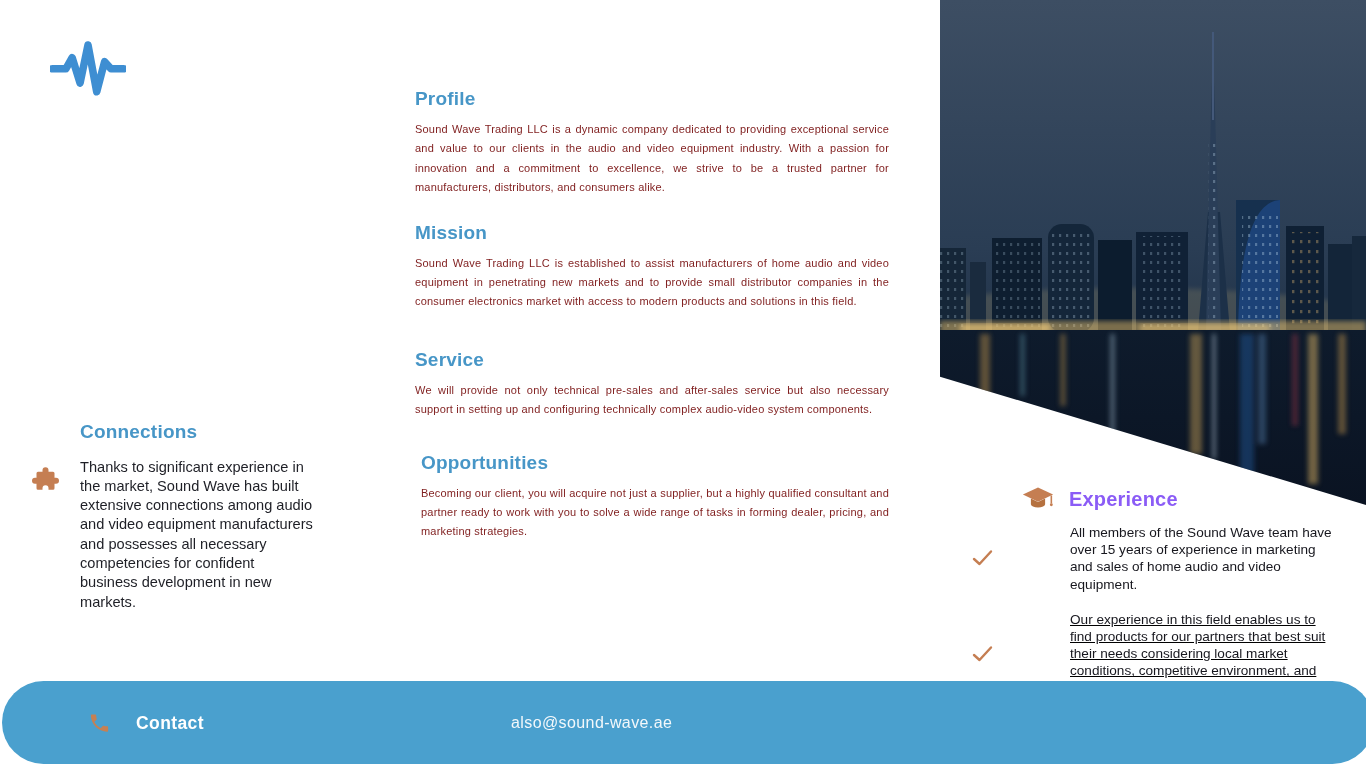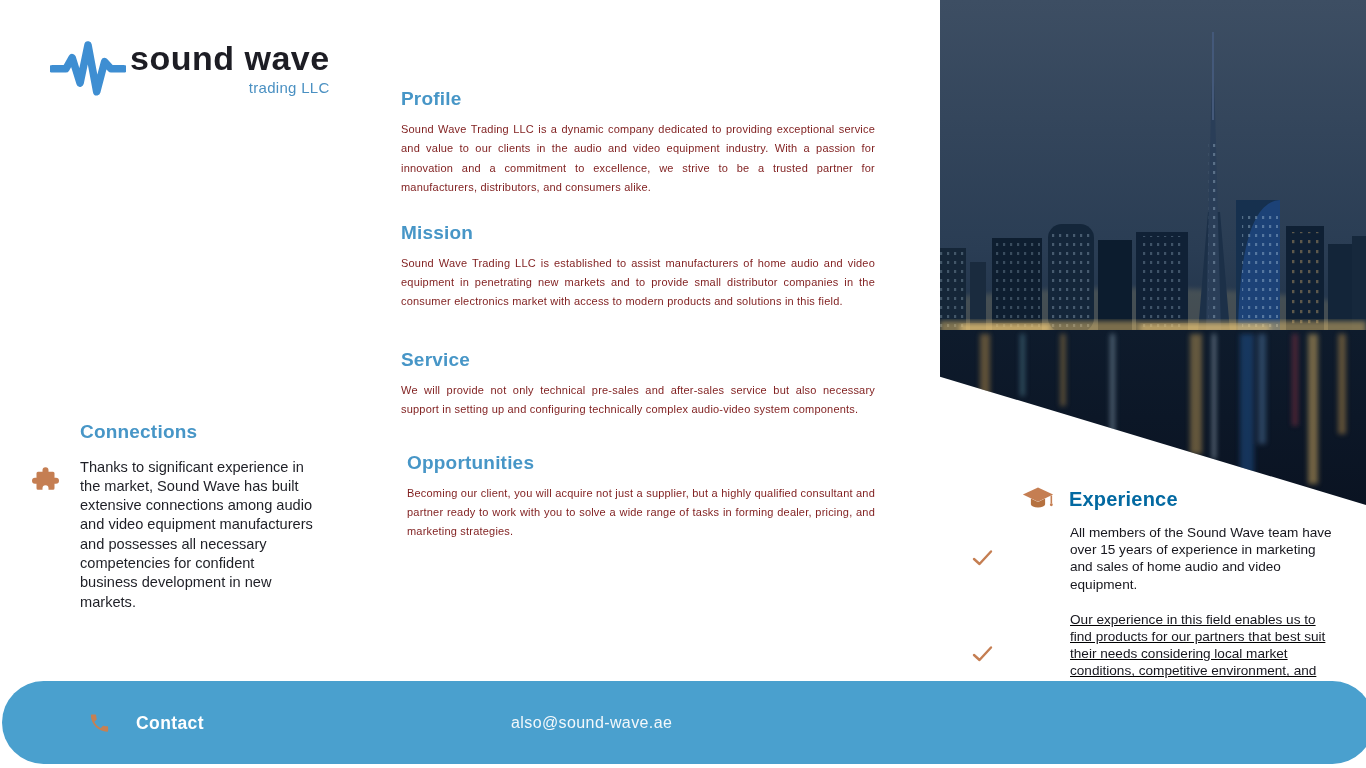--- a/index.html
+++ b/index.html
@@ -11,21 +11,21 @@
   }
 
   
   .logo { position: absolute; left: 50px; top: 32px; display: flex; align-items: center; }
   .logo-icon { width: 76px; height: 72px; }
   .logo-text { display: flex; flex-direction: column; margin-left: 4px; }
   .logo-name { font-size: 34px; font-weight: 700; color: #1d1d24; letter-spacing: .5px; line-height: 1.1; }
   .logo-tagline { font-size: 15px; color: #4a90c2; text-align: right; margin-top: 1px; letter-spacing: .3px; }
 
   
-  .col-middle { position: absolute; left: 401px; top: 88px; width: 474px; }
+  .col-middle { position: absolute; left: 415px; top: 88px; width: 474px; }
   .sec-title { font-size: 19px; font-weight: 700; color: #4796c7; margin: 0 0 10px 0; letter-spacing: .2px; }
   .sec-body { font-size: 11px; line-height: 19.4px; color: #7f1d1d; margin: 0; text-align: justify; letter-spacing: .2px; }
   .sec-mission { margin-top: 24px; }
   .sec-service { margin-top: 37px; }
   .sec-opportunities { margin-top: 32px; padding-left: 6px; }
 
   
   .connections { position: absolute; left: 30px; top: 421px; width: 284px; }
   .connections .sec-title { margin-left: 50px; }
   .conn-row { position: relative; }
@@ -36,21 +36,21 @@
   .photo {
     position: absolute; left: 940px; top: 0; width: 426px; height: 505px;
     clip-path: polygon(0 0, 100% 0, 100% 100%, 0 74.6%);
   }
   .photo svg { display: block; width: 100%; height: 100%; }
 
   
   .experience { position: absolute; left: 970px; top: 486px; width: 366px; }
   .exp-header { display: flex; align-items: center; gap: 15px; margin-left: 52px; }
   .exp-cap { width: 32px; height: 26px; }
-  .exp-title { font-size: 20px; font-weight: 700; color: #0369a1; letter-spacing: .2px; text-align: right; }
+  .exp-title { font-size: 20px; font-weight: 700; color: #8b5cf6; letter-spacing: .2px; text-align: right; }
   .exp-item { display: flex; align-items: center; margin-top: 12px; }
   .exp-item + .exp-item { margin-top: 18px; text-decoration: underline; }
   .exp-check { flex: 0 0 52px; display: flex; justify-content: flex-start; padding-left: 2px; }
   .exp-check svg { width: 21px; height: 18px; }
   .exp-text { flex: 1; font-size: 13.6px; line-height: 17.2px; color: #17171e; margin-left: 48px; }
 
   
   .contact-bar {
     position: absolute; left: 2px; top: 681px; width: 1372px; height: 83px;
     background: #4aa0ce; border-radius: 44px;
@@ -63,24 +63,20 @@
 </style>
 </head>
 <body>
 
 <div class="page">
 
   <div class="logo">
     <svg class="logo-icon" viewBox="0 0 96 76">
       <polyline points="3,39 20,39 28,25 38,57 48,9 59,68 69,30 77,39 93,39" fill="none" stroke="#3e8ed2" stroke-width="9.5" stroke-linecap="round" stroke-linejoin="round"></polyline>
     </svg>
-    <div class="logo-text">
-      <span class="logo-name">sound wave</span>
-      <span class="logo-tagline">trading LLC</span>
-    </div>
   </div>
 
   <div class="col-middle">
     <div class="sec-profile">
       <h2 class="sec-title">Profile</h2>
       <p class="sec-body">Sound Wave Trading LLC is a dynamic company dedicated to providing exceptional service and value to our clients in the audio and video equipment industry. With a passion for innovation and a commitment to excellence, we strive to be a trusted partner for manufacturers, distributors, and consumers alike.</p>
     </div>
     <div class="sec-mission">
       <h2 class="sec-title">Mission</h2>
       <p class="sec-body">Sound Wave Trading LLC is established to assist manufacturers of home audio and video equipment in penetrating new markets and to provide small distributor companies in the consumer electronics market with access to modern products and solutions in this field.</p>

